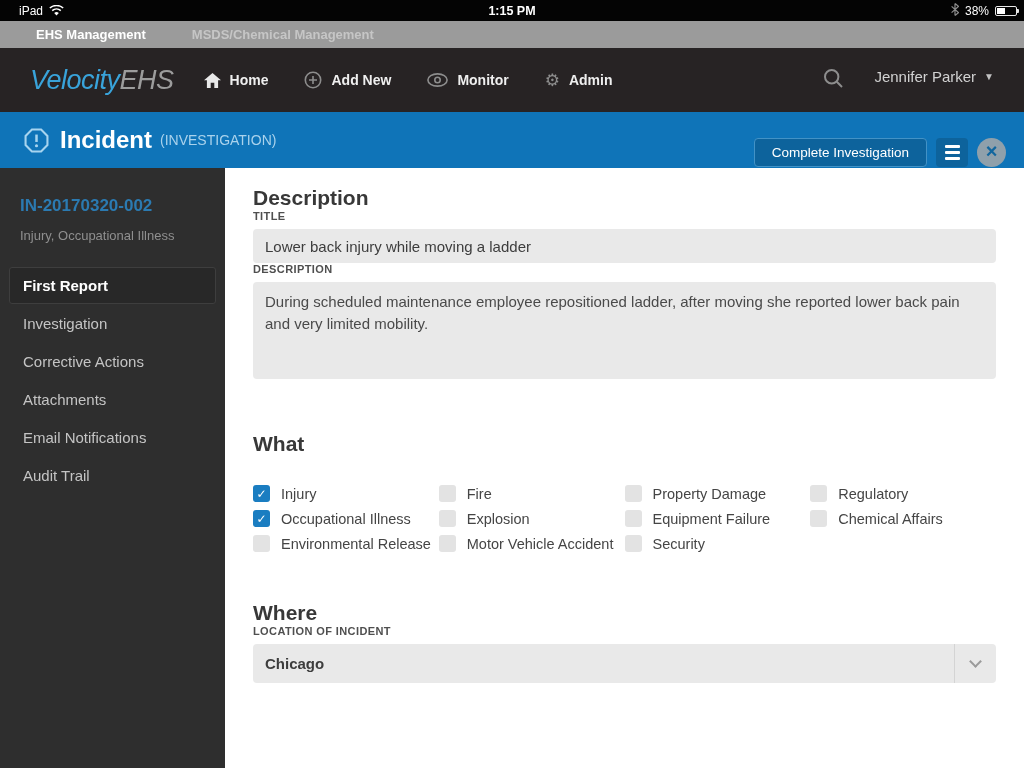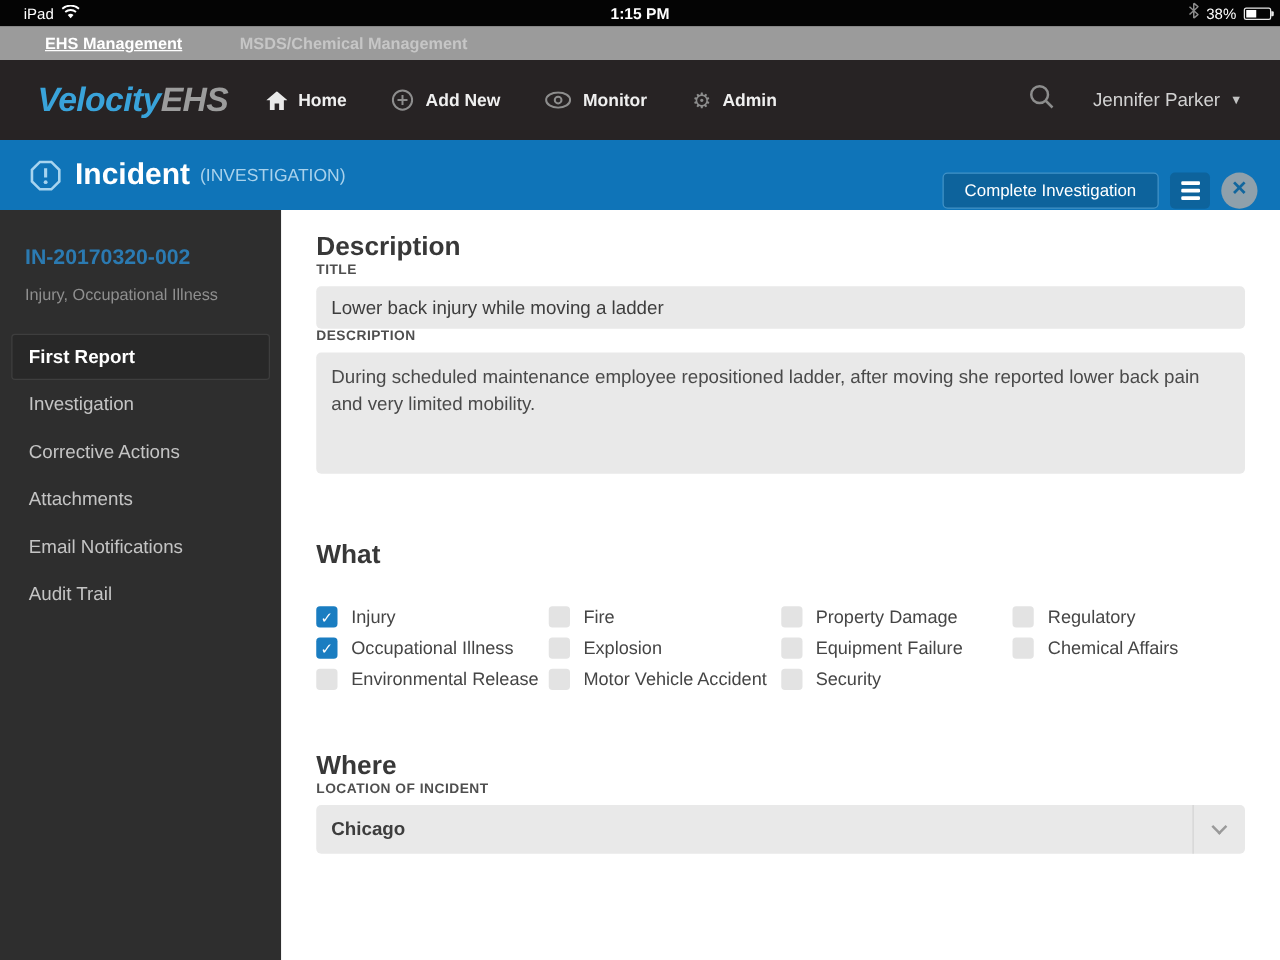--- a/index.html
+++ b/index.html
@@ -14,31 +14,31 @@
   .status-time { font-size:12.5px; font-weight:700; }
   .status-right { position:absolute; right:7px; top:0; height:21px; display:flex; align-items:center; gap:6px; }
   .battery-pct { font-size:12px; }
   .battery { width:22px; height:10px; border:1px solid #e8e8e8; border-radius:2px; position:relative; }
   .battery .fill { position:absolute; left:1px; top:1px; bottom:1px; width:38%; background:#fff; }
   .battery .tip { position:absolute; right:-3px; top:2.5px; width:2px; height:4px; background:#e8e8e8; border-radius:0 1px 1px 0; }
 
   
   .tab-bar { height:27px; background:#9b9b9b; display:flex; align-items:center; padding-left:36px; gap:46px; }
   .tab { font-size:13px; color:#c6c6c6; font-weight:600; }
-  .tab.active { color:#fff; font-weight:700;text-decoration:underline; }
+  .tab.active { color:#fff; font-weight:700; }
 
   
   .nav-bar { height:64px; background:#272324; display:flex; align-items:center; padding:0 30px; }
-  .logo { font-size:27px; font-weight:700; font-style:italic; letter-spacing:-0.5px; white-space:nowrap; }
+  .logo { font-size:27px; font-weight:400; font-style:italic; letter-spacing:-0.5px; white-space:nowrap; }
   .logo .p1 { color:#39a3da; } .logo .p2 { color:#9c9c9c; }
   .nav-items { display:flex; margin-left:30px; gap:36px; align-items:center; }
   .nav-item { display:flex; align-items:center; gap:9px; cursor:pointer; }
   .nav-icon { display:flex; align-items:center; }
   .nav-label { color:#efefef; font-size:14px; font-weight:700; }
-  .nav-right { margin-left:auto; display:flex; align-items:center; gap:30px; }
+  .nav-right { margin-left:auto; display:flex; align-items:flex-start; gap:30px; }
   .user-menu { display:flex; align-items:center; gap:8px; }
   .user-name { color:#d2d2d2; font-size:15px; }
   .caret { color:#c2c2c2; font-size:10px; }
 
   
   .page-header { height:56px; background:#0f74b8; display:flex; align-items:center; padding:0 18px 0 24px; }
   .ph-icon { display:flex; align-items:center; }
   .ph-title { color:#fff; font-size:24px; font-weight:700; margin-left:11px; }
   .ph-sub { color:#a9d2ec; font-size:14px; margin-left:8px; }
   .ph-right { margin-left:auto; display:flex; align-items:flex-start; gap:9px;margin-top:24px; }

